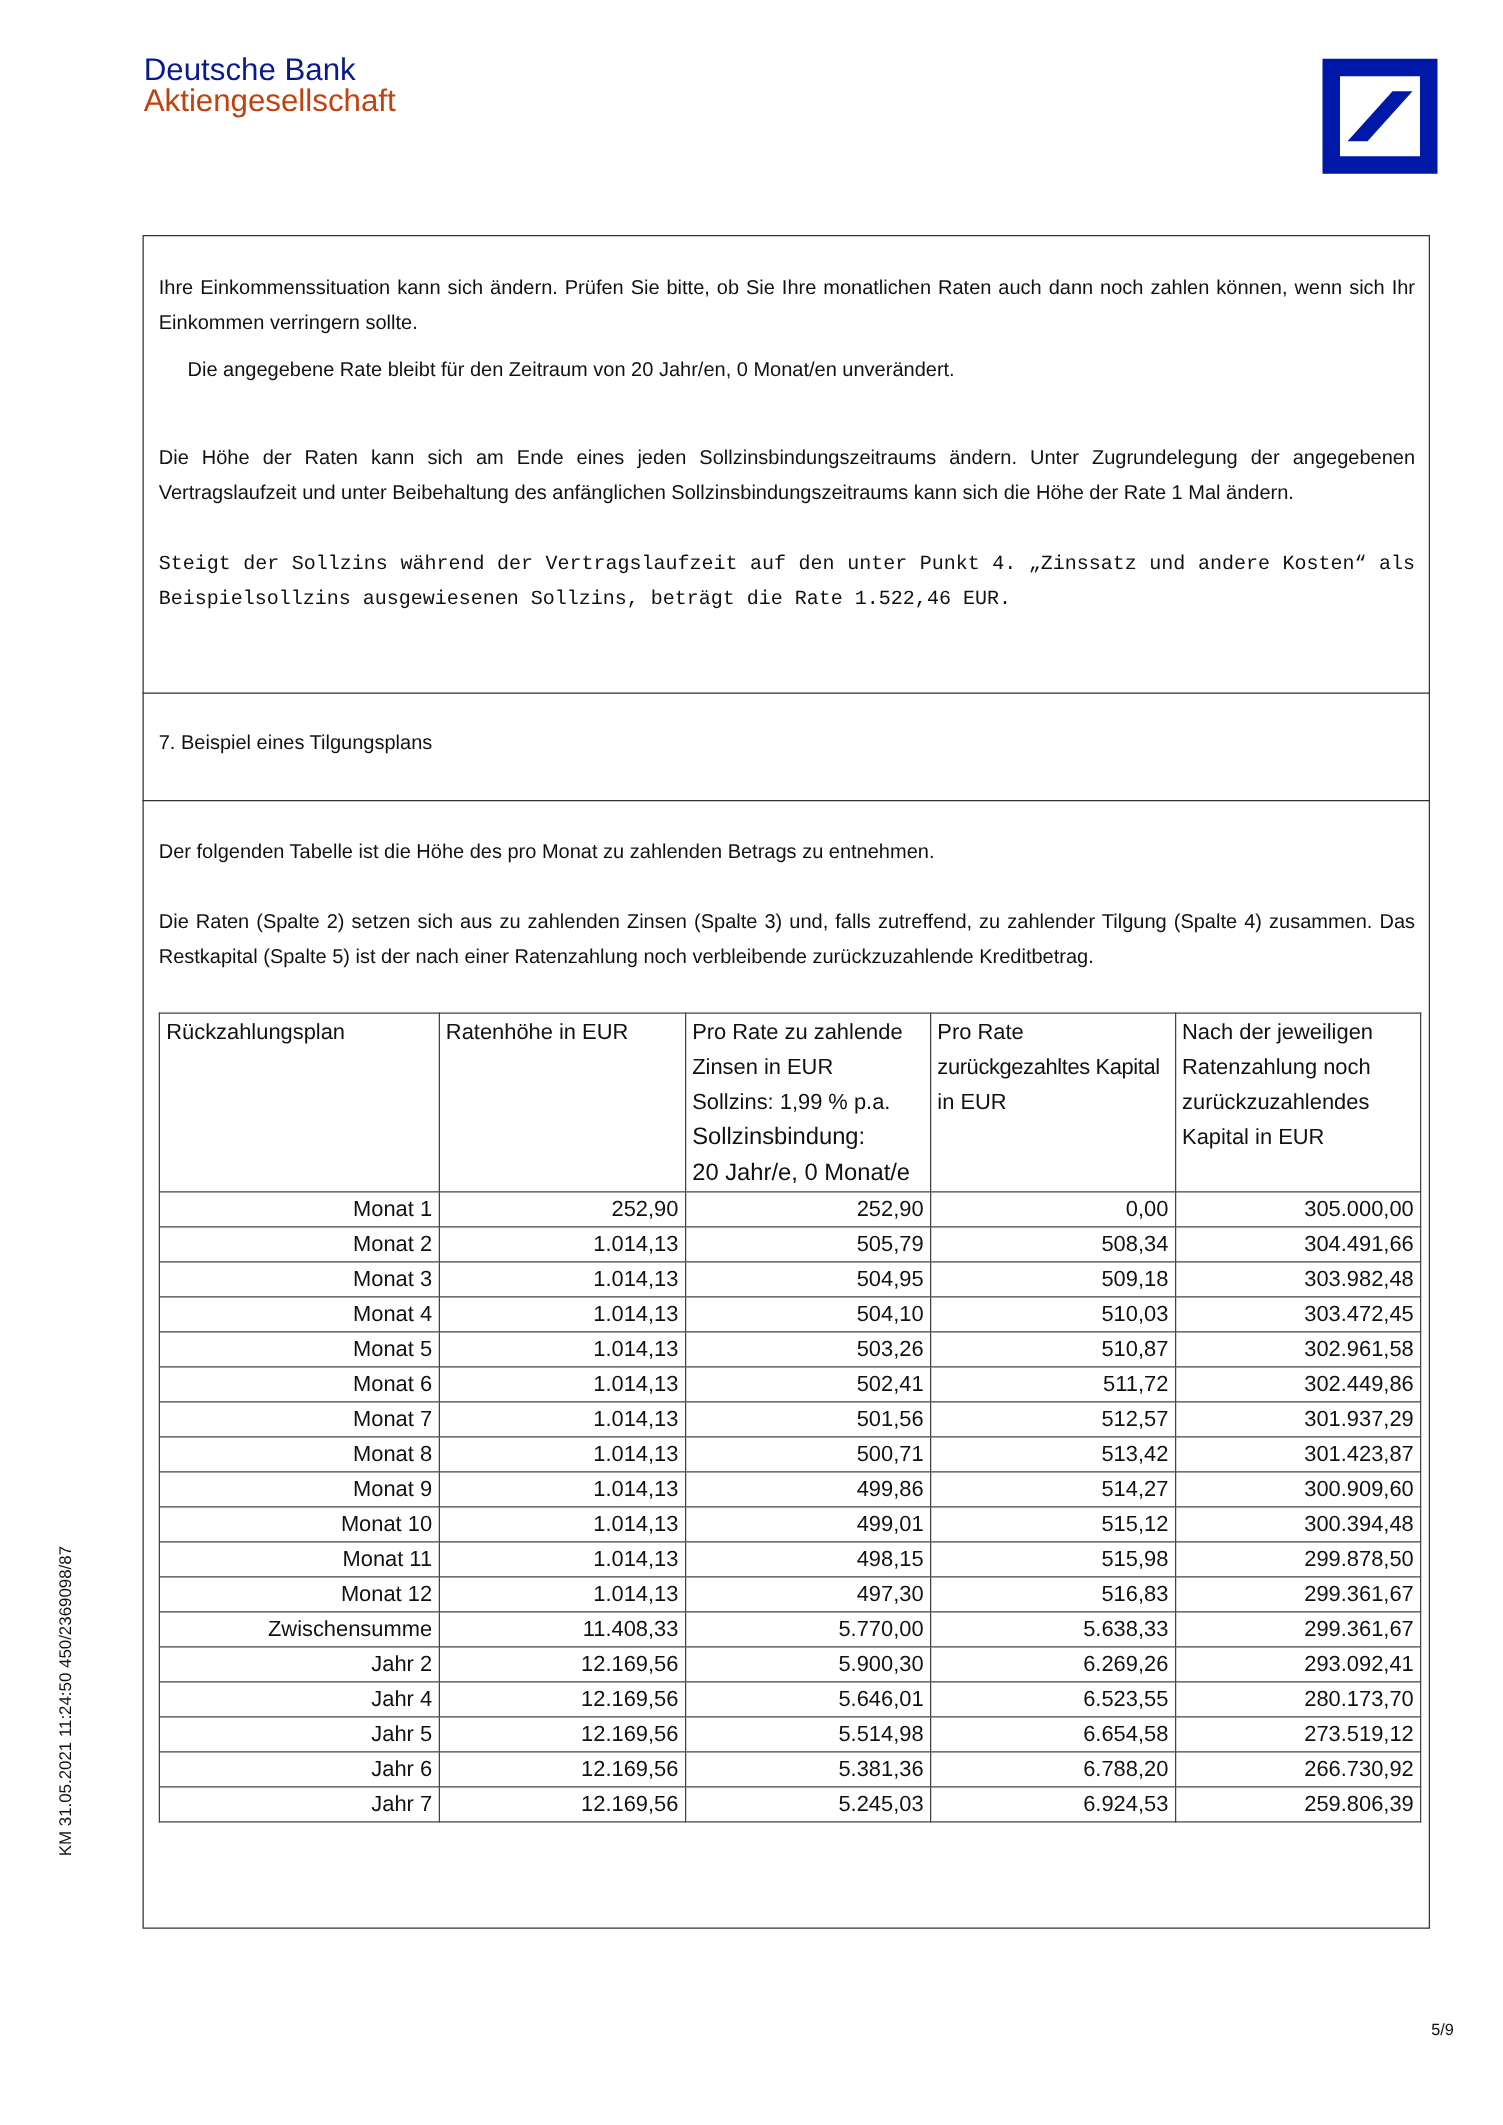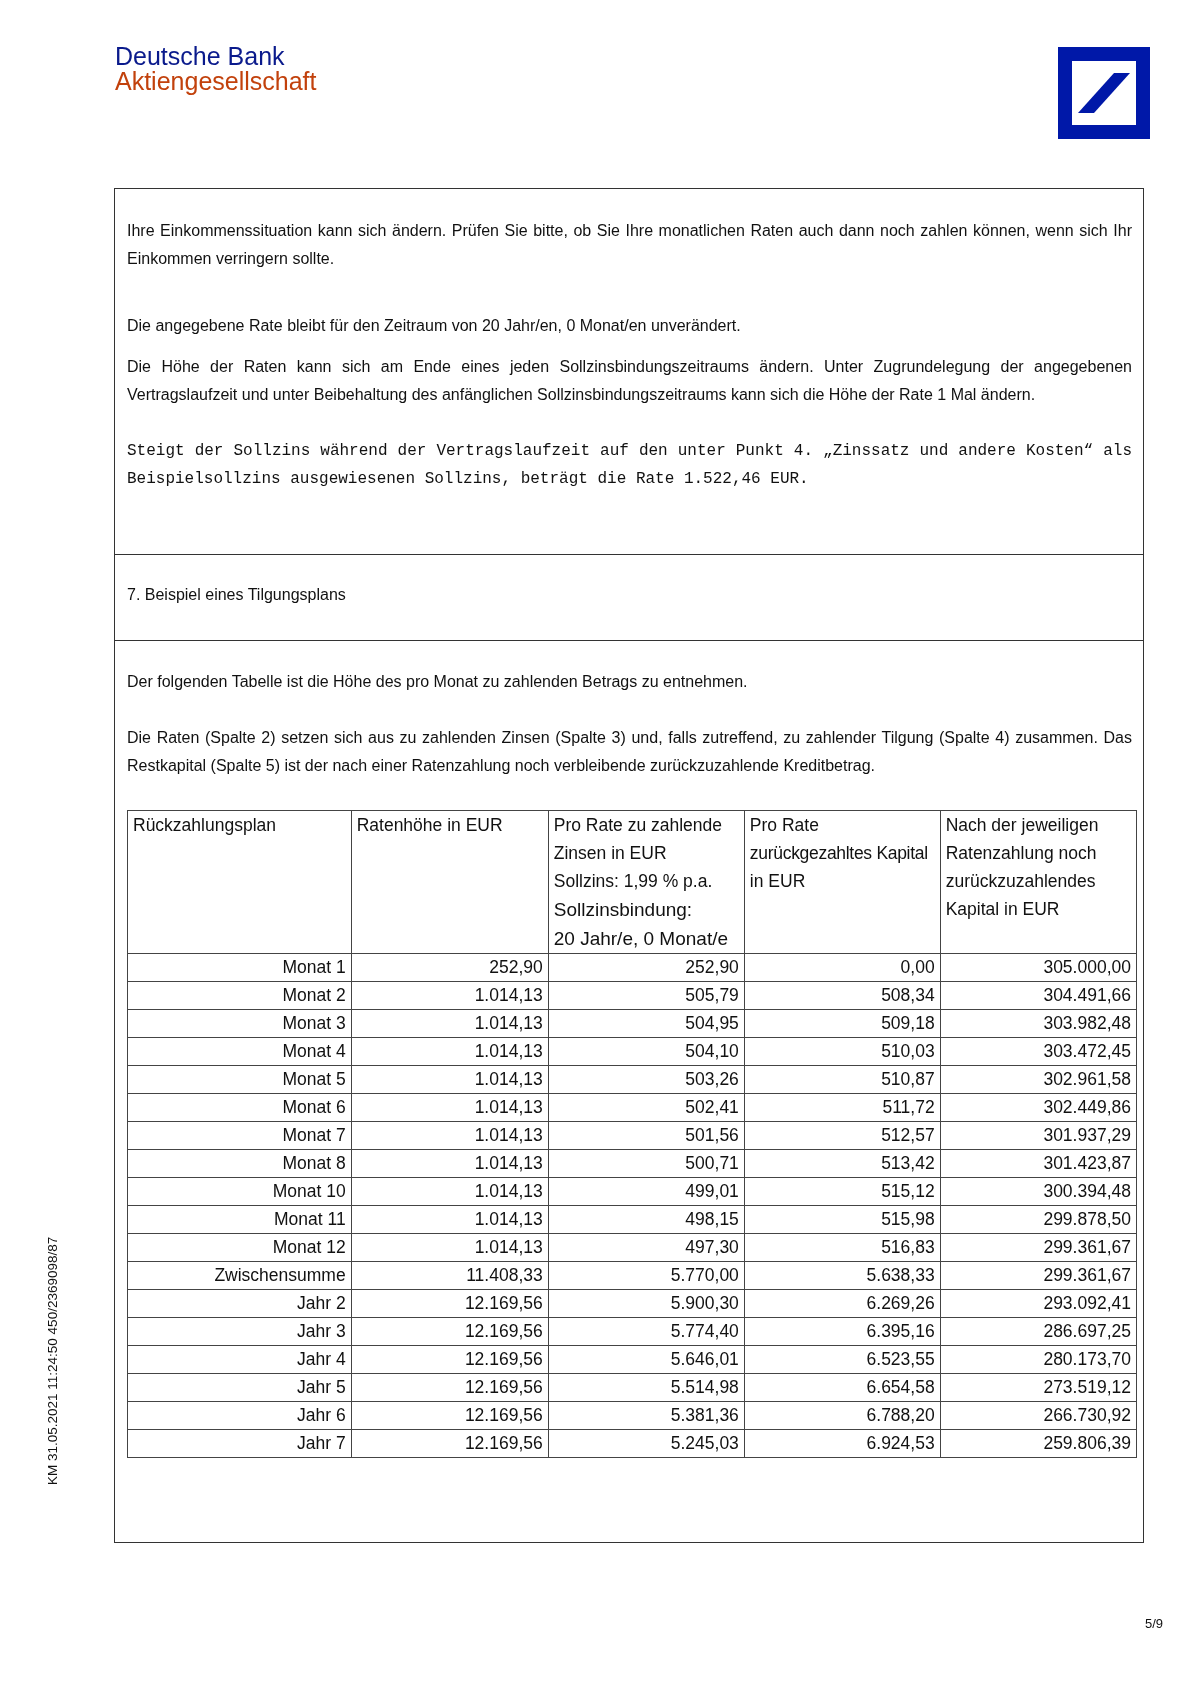--- a/index.html
+++ b/index.html
@@ -41,21 +41,21 @@
   <svg width="92" height="92" viewBox="0 0 92 92">
     <polygon points="56,26 72,26 36,66 20,66" fill="#0018a8"></polygon>
   </svg>
 </div>
 
 <div class="frame"></div>
 <div class="divider" style="top:554px;"></div>
 <div class="divider" style="top:640px;"></div>
 
 <div class="para" style="top:217px;">Ihre Einkommenssituation kann sich ändern. Prüfen Sie bitte, ob Sie Ihre monatlichen Raten auch dann noch zahlen können, wenn sich Ihr Einkommen verringern sollte.</div>
-<div class="para" style="top:312px;">Die angegebene Rate bleibt für den Zeitraum von 20 Jahr/en, 0 Monat/en unverändert.</div>
+<div class="para" style="top:283px;margin-left:23px;">Die angegebene Rate bleibt für den Zeitraum von 20 Jahr/en, 0 Monat/en unverändert.</div>
 <div class="para" style="top:353px;">Die Höhe der Raten kann sich am Ende eines jeden Sollzinsbindungszeitraums ändern. Unter Zugrundelegung der angegebenen Vertragslaufzeit und unter Beibehaltung des anfänglichen Sollzinsbindungszeitraums kann sich die Höhe der Rate 1 Mal ändern.</div>
 <div class="para" style="top:437px;font-family:Liberation Mono, monospace;">Steigt der Sollzins während der Vertragslaufzeit auf den unter Punkt 4. „Zinssatz und andere Kosten“ als Beispielsollzins ausgewiesenen Sollzins, beträgt die Rate 1.522,46 EUR.</div>
 
 <div class="para" style="top:581px;">7. Beispiel eines Tilgungsplans</div>
 
 <div class="para" style="top:668px;">Der folgenden Tabelle ist die Höhe des pro Monat zu zahlenden Betrags zu entnehmen.</div>
 <div class="para" style="top:724px;">Die Raten (Spalte 2) setzen sich aus zu zahlenden Zinsen (Spalte 3) und, falls zutreffend, zu zahlender Tilgung (Spalte 4) zusammen. Das Restkapital (Spalte 5) ist der nach einer Ratenzahlung noch verbleibende zurückzuzahlende Kreditbetrag.</div>
 
 <table class="plan">
   <thead>
@@ -133,20 +133,27 @@
         <td>301.937,29</td>
       </tr>
       <tr>
         <td>Monat 8</td>
         <td>1.014,13</td>
         <td>500,71</td>
         <td>513,42</td>
         <td>301.423,87</td>
       </tr>
       <tr>
+        <td>Monat 9</td>
+        <td>1.014,13</td>
+        <td>499,86</td>
+        <td>514,27</td>
+        <td>300.909,60</td>
+      </tr>
+      <tr>
         <td>Monat 10</td>
         <td>1.014,13</td>
         <td>499,01</td>
         <td>515,12</td>
         <td>300.394,48</td>
       </tr>
       <tr>
         <td>Monat 11</td>
         <td>1.014,13</td>
         <td>498,15</td>
@@ -168,27 +175,20 @@
         <td>299.361,67</td>
       </tr>
       <tr>
         <td>Jahr 2</td>
         <td>12.169,56</td>
         <td>5.900,30</td>
         <td>6.269,26</td>
         <td>293.092,41</td>
       </tr>
       <tr>
-        <td>Jahr 3</td>
-        <td>12.169,56</td>
-        <td>5.774,40</td>
-        <td>6.395,16</td>
-        <td>286.697,25</td>
-      </tr>
-      <tr>
         <td>Jahr 4</td>
         <td>12.169,56</td>
         <td>5.646,01</td>
         <td>6.523,55</td>
         <td>280.173,70</td>
       </tr>
       <tr>
         <td>Jahr 5</td>
         <td>12.169,56</td>
         <td>5.514,98</td>

